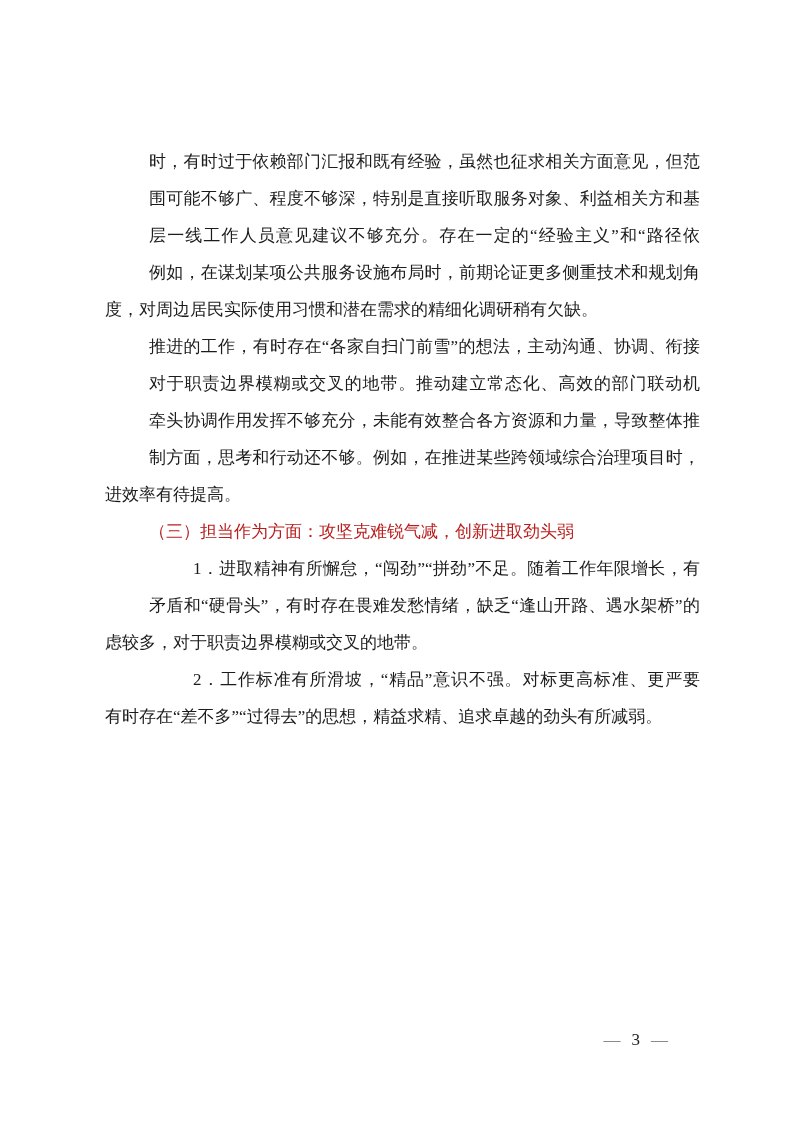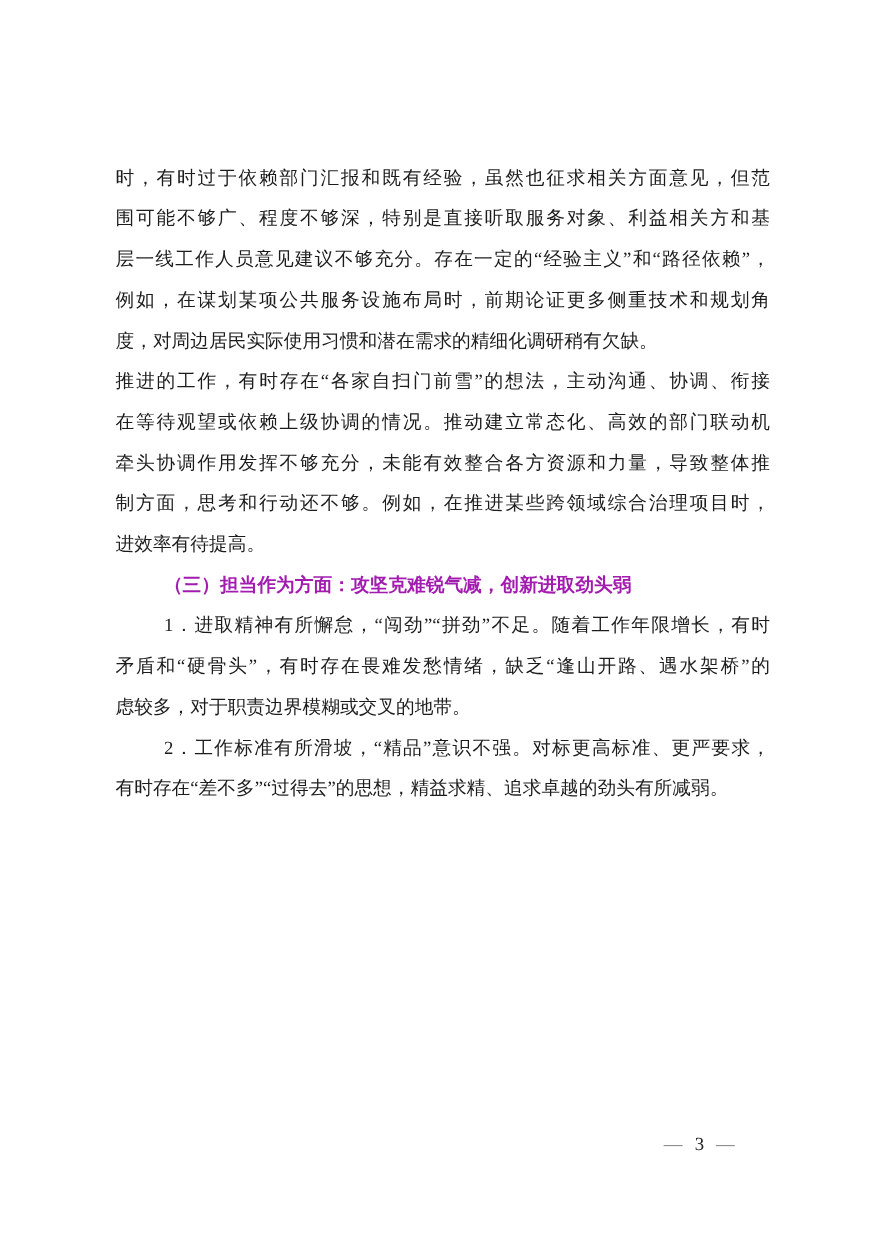--- a/index.html
+++ b/index.html
@@ -26,28 +26,29 @@
     line-height: 37px;
     font-size: 17px;
     color: #1c1c1c;
     text-align: justify;
     overflow: hidden;
     white-space: normal;
   }
   
   .j {
     text-align-last: justify;
+    margin-left: 44px;
   }
   
   .ind {
     padding-left: 44px;
   }
   .head {
-    font-weight: bold;
-    color: #a21caf;
+    font-weight: normal;
+    color: #b91c1c;
   }
   .page-footer {
     position: absolute;
     top: 1028px;
     right: 120px;
     font-size: 17px;
     line-height: 24px;
     color: #222222;
     letter-spacing: 1px;
   }
@@ -65,21 +66,21 @@
 
 <div class="sheet">
 
   <div class="textblock">
     <div class="ln j">时，有时过于依赖部门汇报和既有经验，虽然也征求相关方面意见，但范</div>
     <div class="ln j">围可能不够广、程度不够深，特别是直接听取服务对象、利益相关方和基</div>
     <div class="ln j">层一线工作人员意见建议不够充分。存在一定的“经验主义”和“路径依赖”，</div>
     <div class="ln j">例如，在谋划某项公共服务设施布局时，前期论证更多侧重技术和规划角</div>
     <div class="ln">度，对周边居民实际使用习惯和潜在需求的精细化调研稍有欠缺。</div>
     <div class="ln j">推进的工作，有时存在“各家自扫门前雪”的想法，主动沟通、协调、衔接</div>
-    <div class="ln j">在等待观望或依赖上级协调的情况。推动建立常态化、高效的部门联动机</div>
+    <div class="ln j">对于职责边界模糊或交叉的地带。推动建立常态化、高效的部门联动机</div>
     <div class="ln j">牵头协调作用发挥不够充分，未能有效整合各方资源和力量，导致整体推</div>
     <div class="ln j">制方面，思考和行动还不够。例如，在推进某些跨领域综合治理项目时，</div>
     <div class="ln">进效率有待提高。</div>
     <div class="ln head ind">（三）担当作为方面：攻坚克难锐气减，创新进取劲头弱</div>
     <div class="ln j ind">1．进取精神有所懈怠，“闯劲”“拼劲”不足。随着工作年限增长，有时</div>
     <div class="ln j">矛盾和“硬骨头”，有时存在畏难发愁情绪，缺乏“逢山开路、遇水架桥”的</div>
     <div class="ln">虑较多，对于职责边界模糊或交叉的地带。</div>
     <div class="ln j ind">2．工作标准有所滑坡，“精品”意识不强。对标更高标准、更严要求，</div>
     <div class="ln">有时存在“差不多”“过得去”的思想，精益求精、追求卓越的劲头有所减弱。</div>
   </div>

